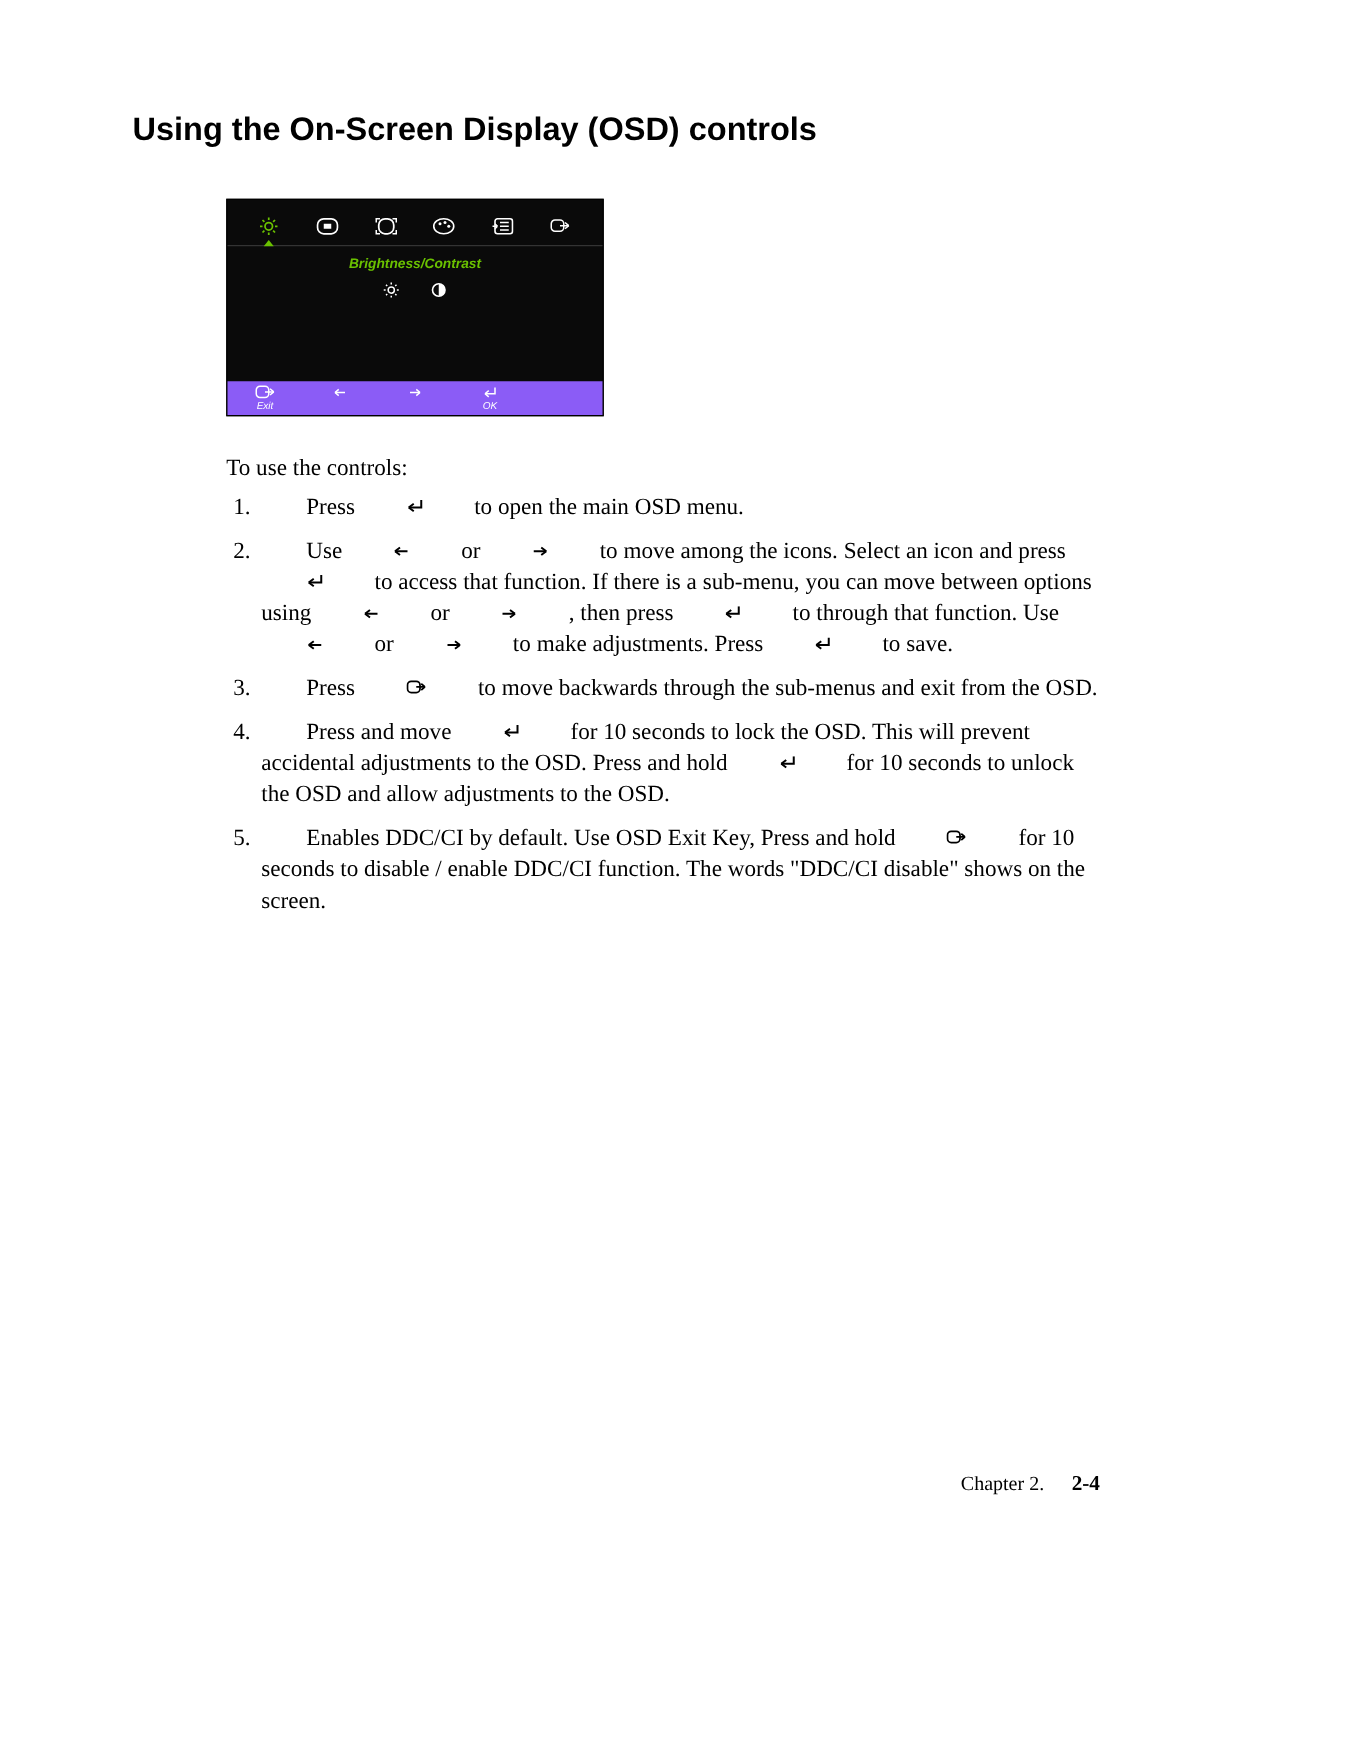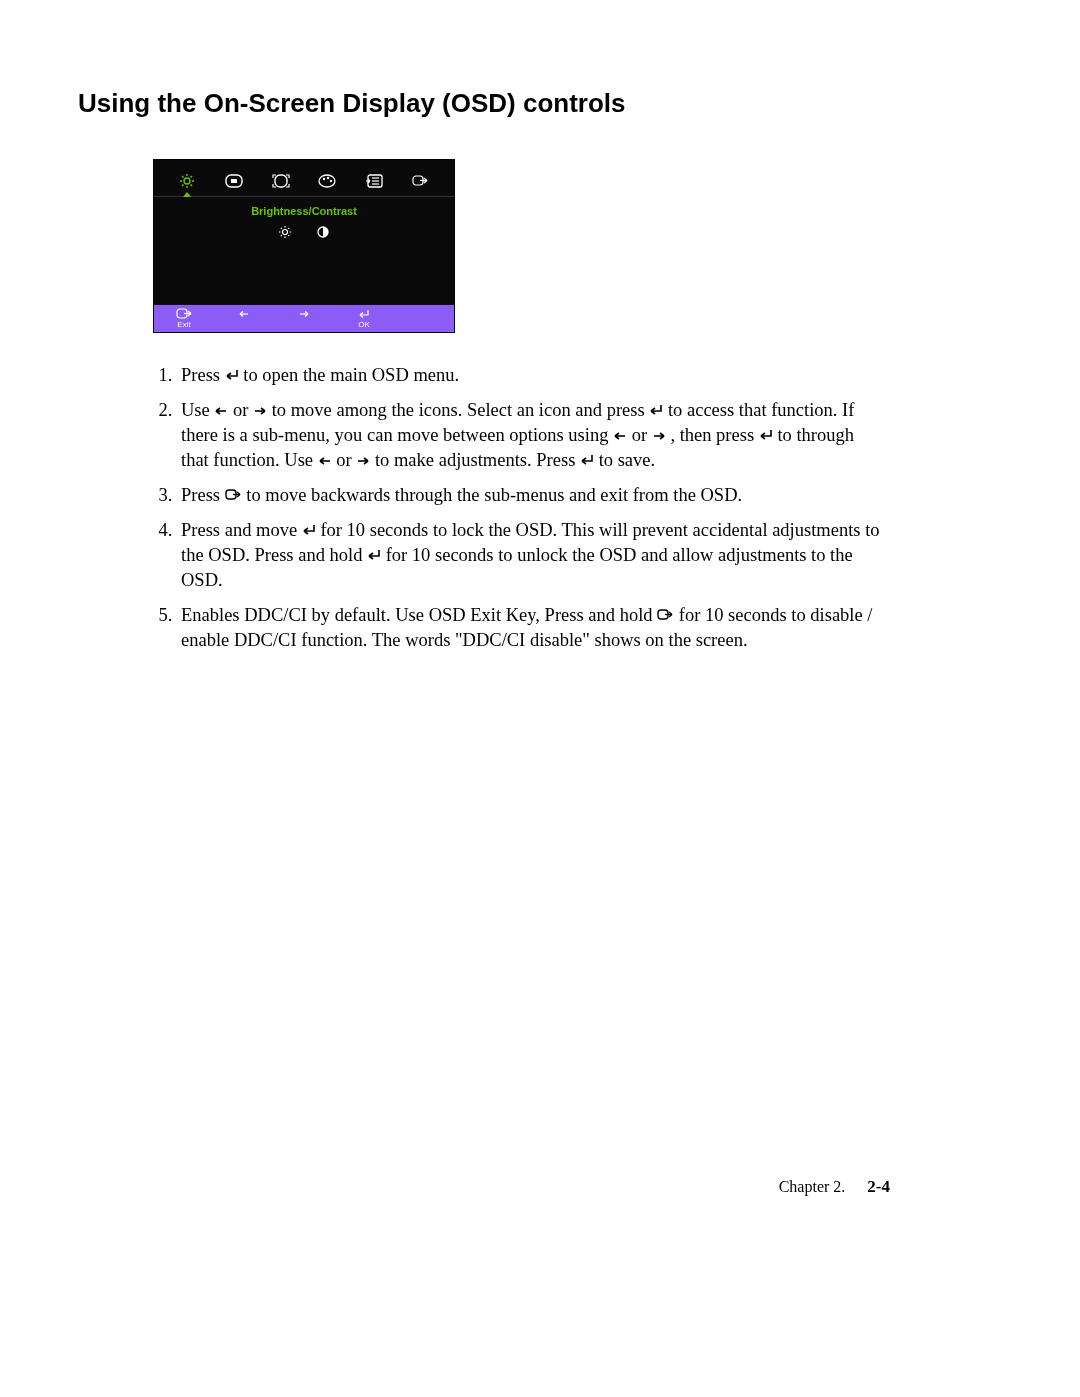--- a/index.html
+++ b/index.html
@@ -7,38 +7,39 @@
     padding: 0;
     background: #ffffff;
     font-family: "Palatino Linotype", "Book Antiqua", Palatino, Georgia, serif;
     color: #000;
   }
   .page {
     width: 1070px;
     height: 1397px;
     position: relative;
     box-sizing: border-box;
-    padding: 88px 190px 0 78px;
+    padding: 88px 190px 0 106px;
   }
   h1.section-title {
     font-family: Arial, Helvetica, sans-serif;
     font-weight: bold;
     font-size: 26px;
     margin: 0 0 40px 0;
   }
   .intro, .controls-lead, .body-text {
     font-size: 18.5px;
     line-height: 1.35;
     color: #000;
   }
   .intro {
     margin: 0 0 30px 75px;
   }
   .osd-wrap {
     margin: 0 0 30px 75px;
+    font-style: italic;
   }
   .osd {
     width: 300px;
     border: 1px solid #000;
     background: #0a0a0a;
     color: #fff;
     font-family: Arial, Helvetica, sans-serif;
   }
   .osd .tabrow {
     display: flex;
@@ -107,29 +108,29 @@
   ol.steps {
     margin: 0 0 0 75px;
     padding-left: 24px;
     font-size: 18.5px;
     line-height: 1.35;
   }
   ol.steps > li {
     padding-left: 4px;
     margin-bottom: 10px;
   }
-  ol.steps > li > span { vertical-align: baseline; }
+  ol.steps > li > span { vertical-align: baseline; margin-left: 36px; }
   .glyph {
     display: inline-block;
     vertical-align: -2px;
   }
   .footer-chap {
     position: absolute;
     bottom: 200px;
-    right: 180px;
+    right: 190px;
     font-size: 16px;
     font-family: "Palatino Linotype", "Book Antiqua", Palatino, Georgia, serif;
   }
   .footer-chap .pnum {
     font-weight: bold;
     font-size: 17px;
     margin-left: 18px;
   }
 </style>
 </head>
@@ -316,20 +317,21 @@
                 <use href="#g-enter-w"></use>
               </svg>
             </span>
           <span class="flabel">OK</span>
         </div>
         <div class="fbtn"></div>
       </div>
     </div>
   </div>
 
+  <p class="controls-lead">To use the controls:</p>
 
   <ol class="steps">
     <li>
       <span>Press </span><span class="glyph"><svg width="14" height="11">
             <use href="#g-enter"></use>
           </svg></span><span> to open the main OSD menu.</span>
     </li>
     <li>
       <span>Use </span><span class="glyph"><svg width="14" height="10">
             <use href="#g-left"></use>

